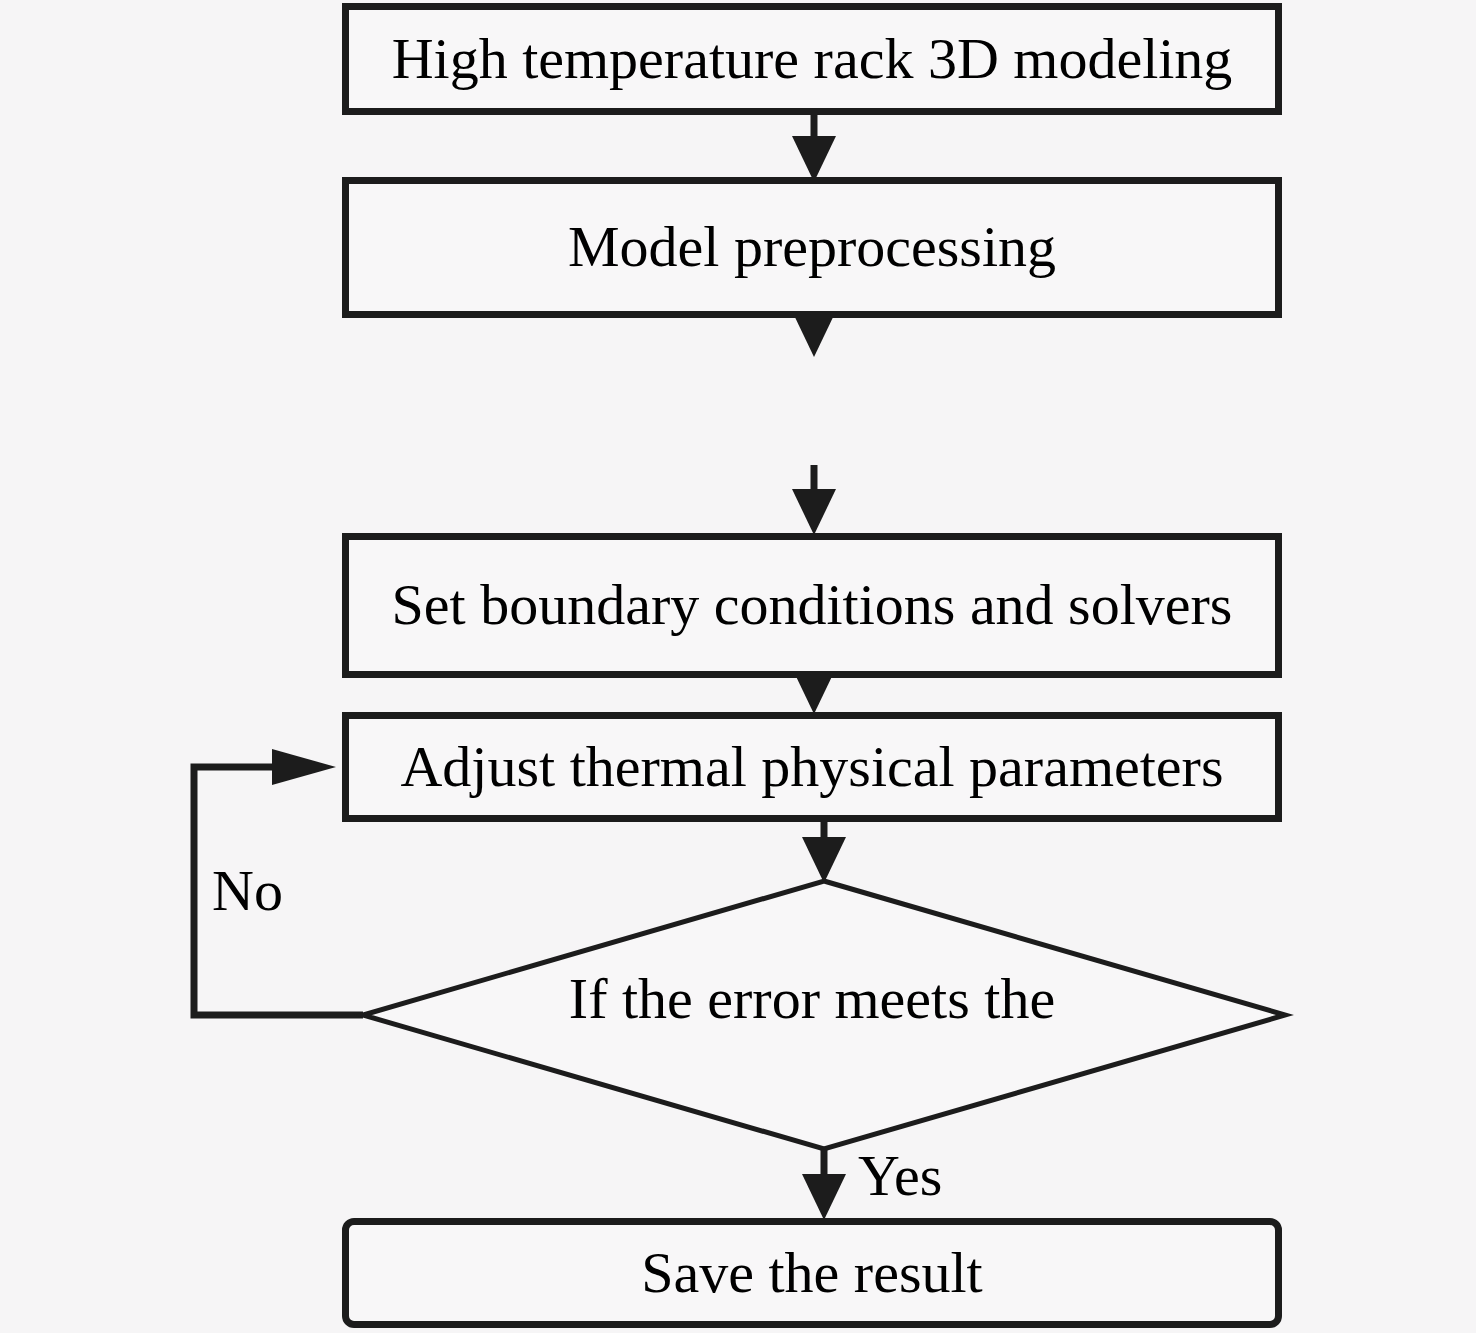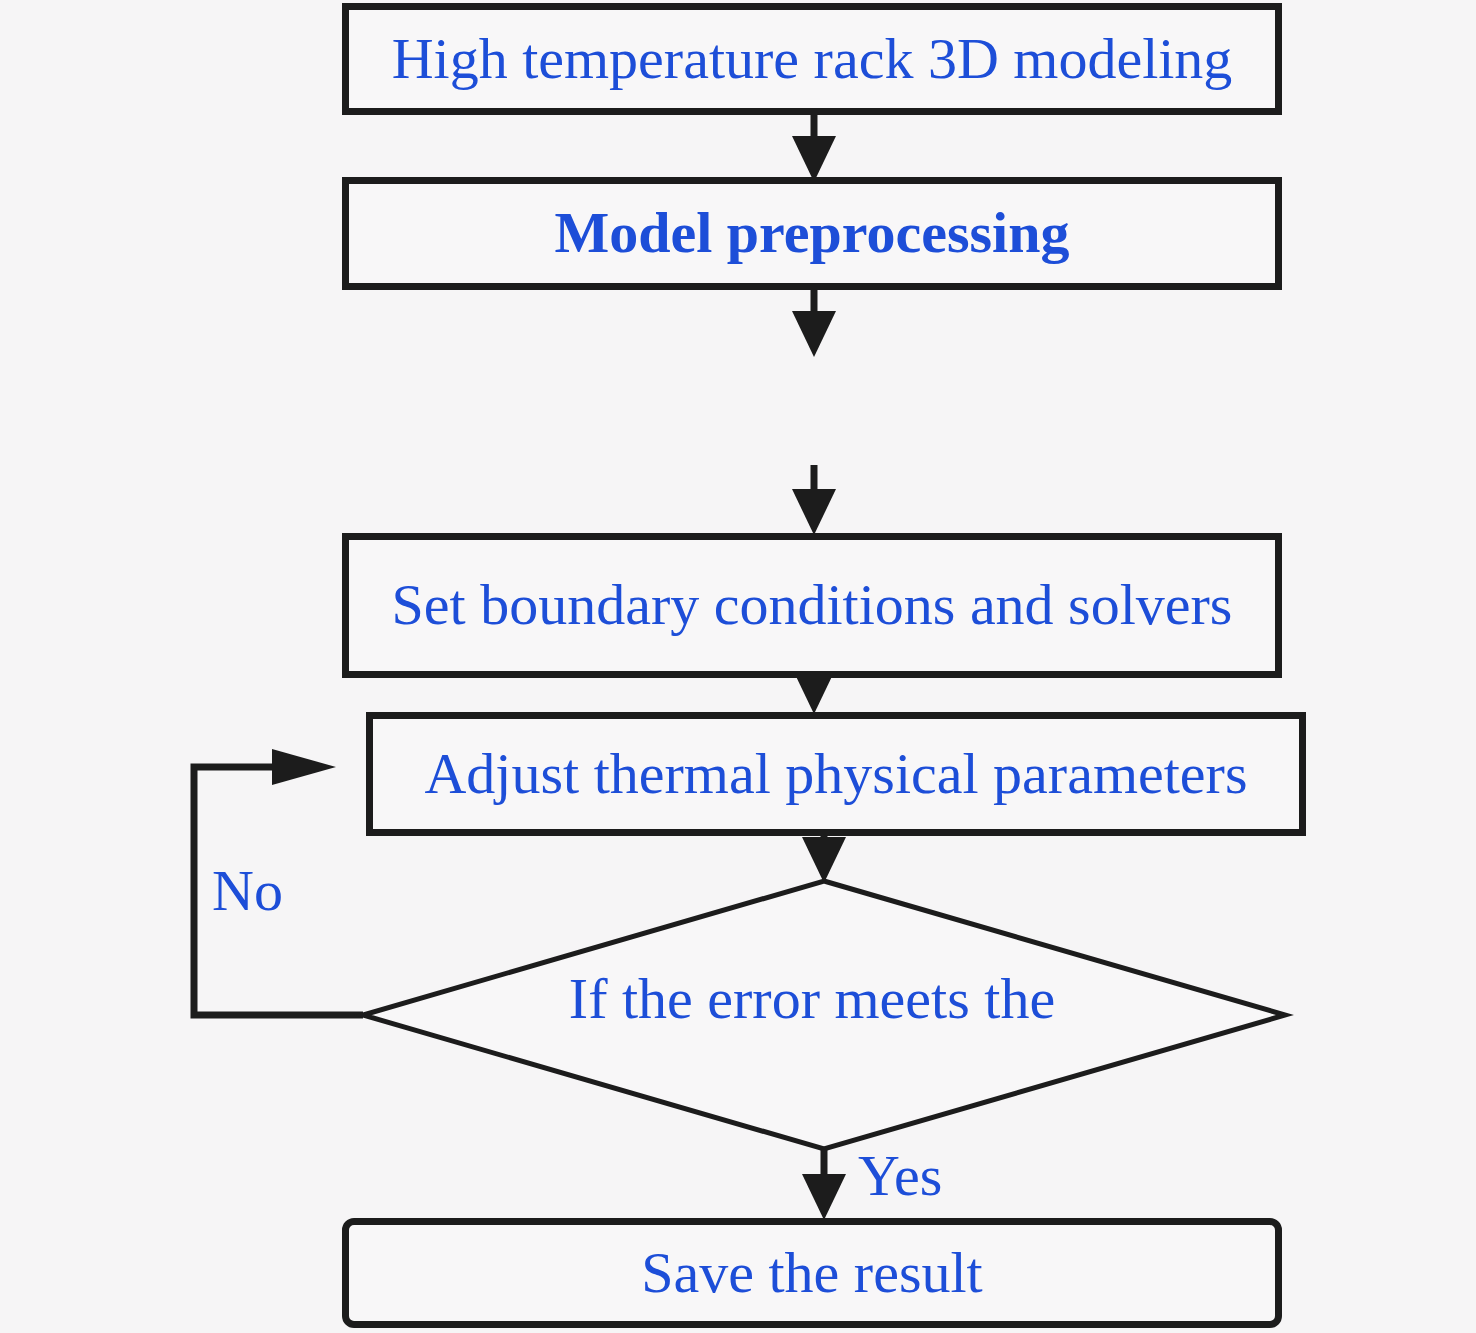--- a/index.html
+++ b/index.html
@@ -7,21 +7,21 @@
     padding: 0;
     background: #f6f5f6;
   }
   .canvas {
     position: relative;
     width: 1476px;
     height: 1333px;
     background: #f6f5f6;
     overflow: hidden;
     font-family: "Liberation Serif", "DejaVu Serif", serif;
-    color: #1d4ed8;
+    color: #000000;
   }
   .connectors {
     position: absolute;
     left: 0;
     top: 0;
     width: 1476px;
     height: 1333px;
   }
   .box {
     position: absolute;
@@ -32,24 +32,24 @@
     background: #f8f7f8;
     display: flex;
     align-items: center;
     justify-content: center;
     text-align: center;
     font-size: 58px;
     line-height: 1.05;
     white-space: nowrap;
   }
   .box-1 { top: 3px;    height: 112px; }
-  .box-2 { top: 177px;  height: 113px; font-weight: bold; }
+  .box-2 { top: 177px;  height: 141px; }
   .box-3 { top: 355px;  height: 110px; }
   .box-4 { top: 533px;  height: 145px; }
-  .box-5 { top: 712px;  height: 124px; margin-left: 24px; }
+  .box-5 { top: 712px;  height: 110px; }
   .box-6 { top: 1218px; height: 110px; border-radius: 12px; }
   .decision-label {
     position: absolute;
     left: 512px;
     top: 966px;
     width: 600px;
     text-align: center;
     font-size: 58px;
     line-height: 65px;
   }

